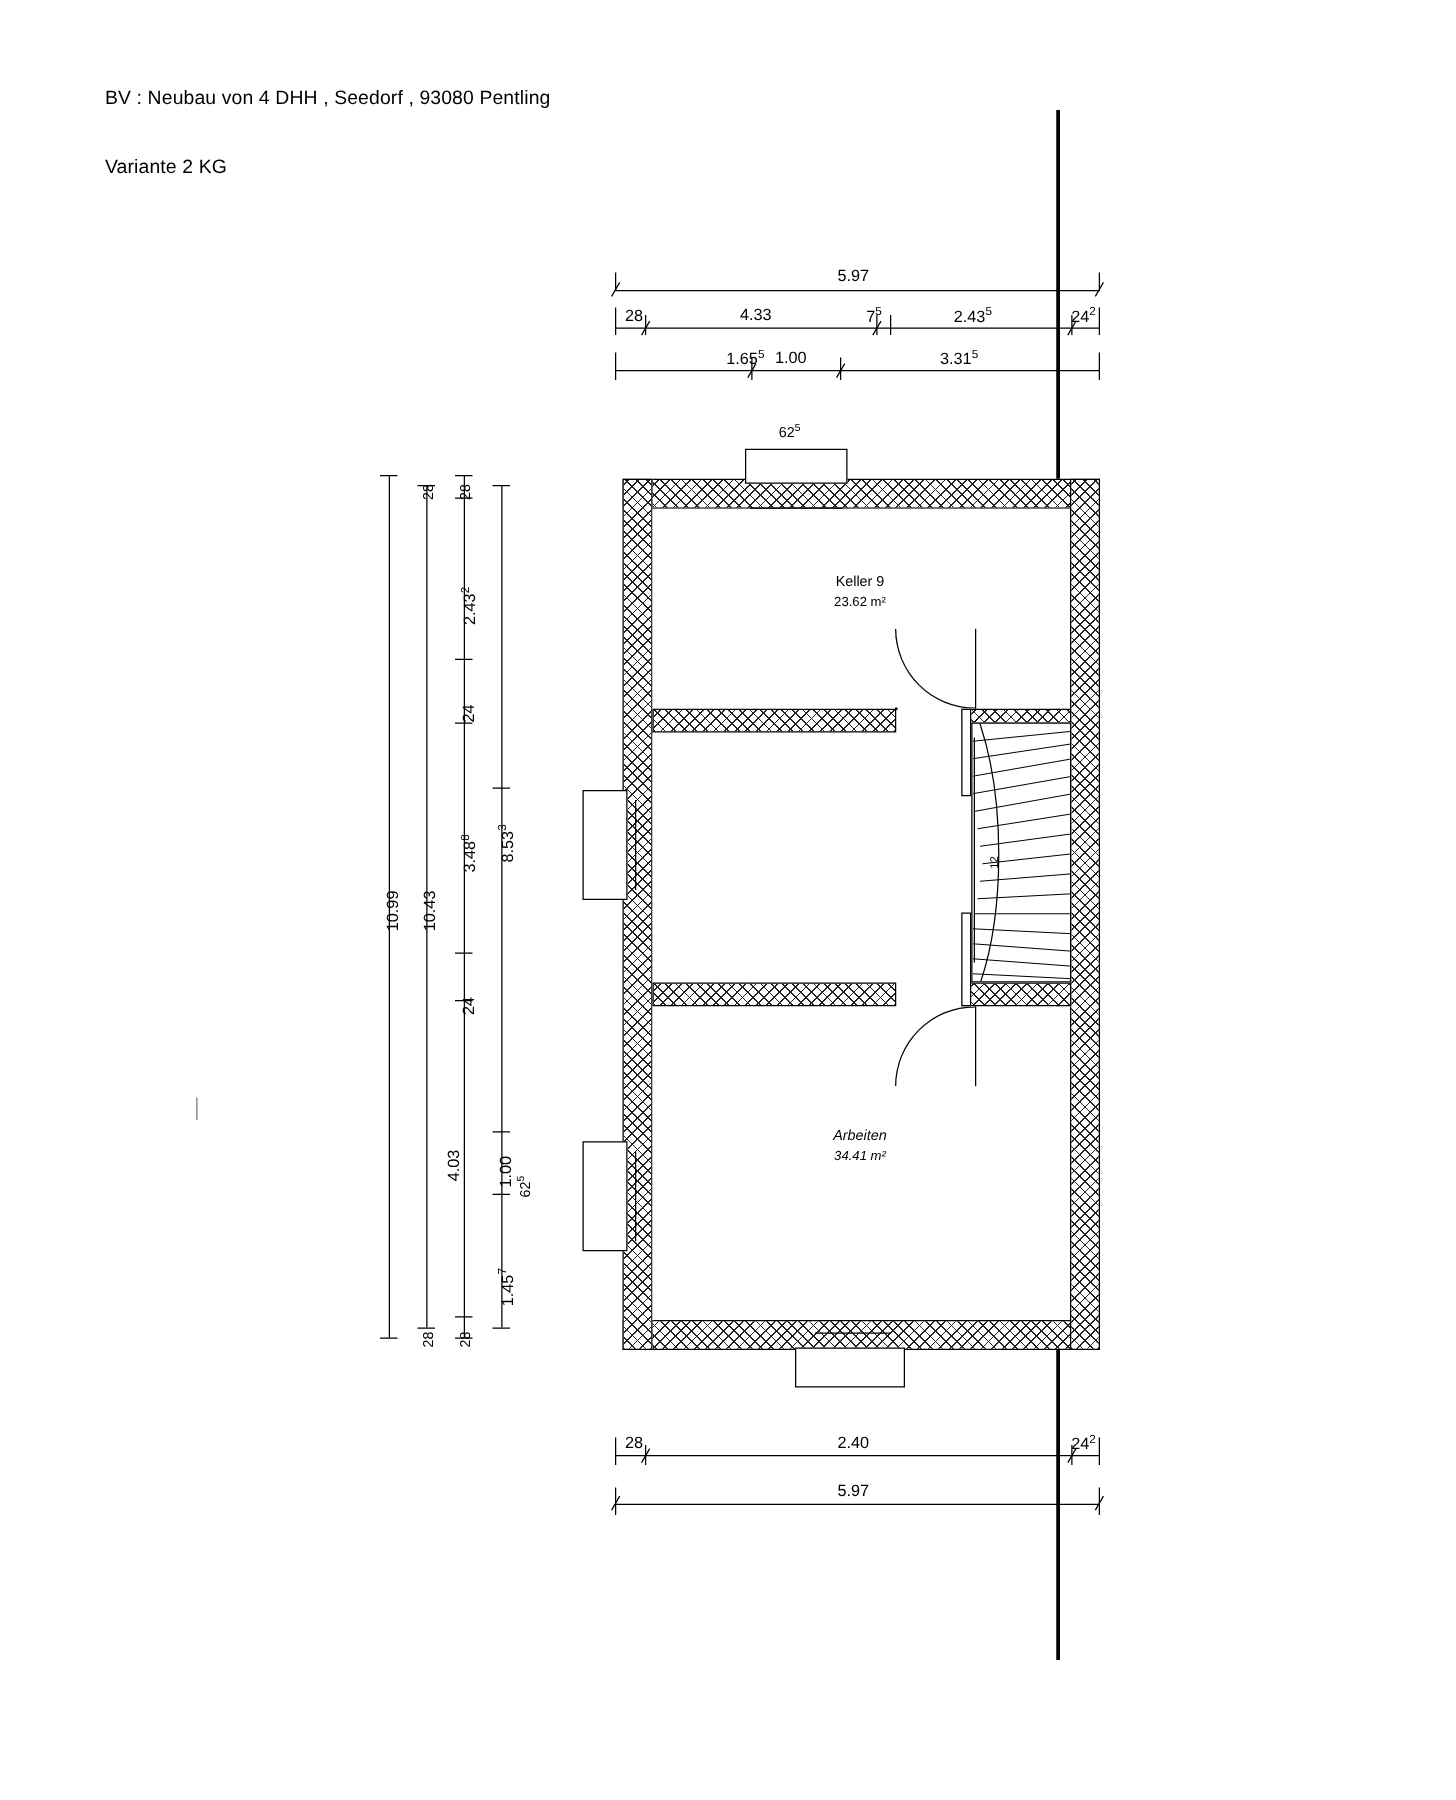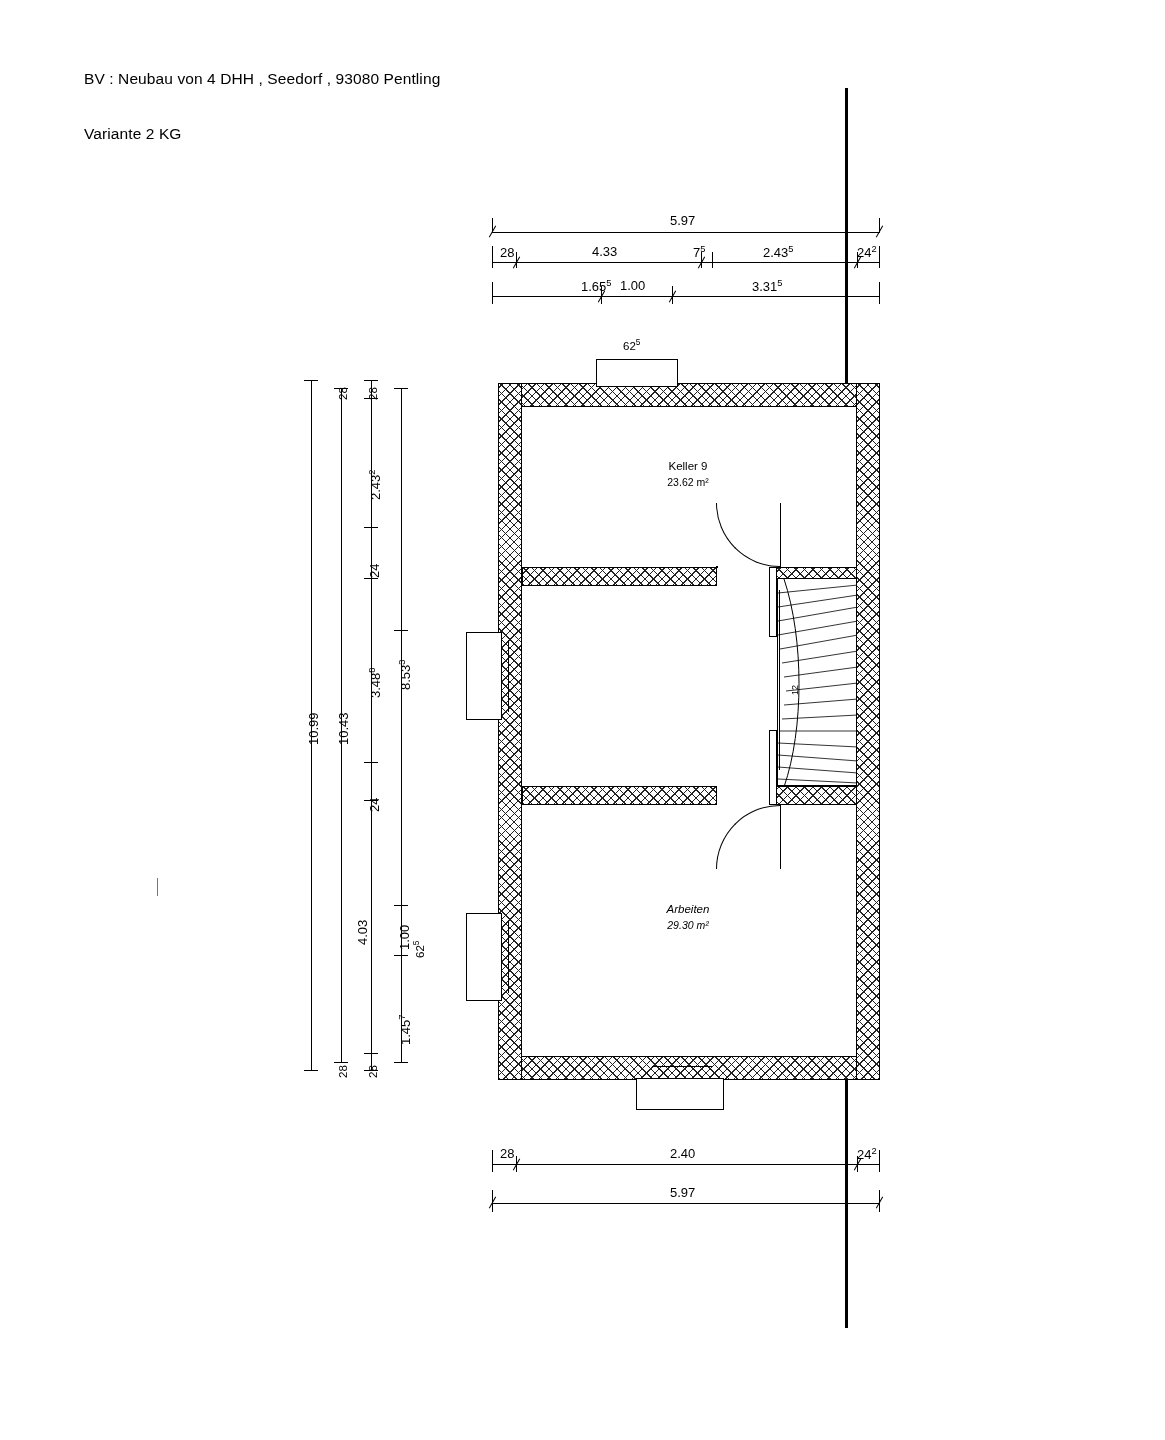--- a/index.html
+++ b/index.html
@@ -284,16 +284,16 @@
   <div class="vline" style="left:508px; top:640px; height:72px;"></div>
   <div class="window-box" style="left:466px; top:913px; width:36px; height:88px;"></div>
   <div class="vline" style="left:508px; top:921px; height:72px;"></div>
 
   <div class="room-label" style="left:608px; top:459px; width:160px;">
     <div>Keller 9</div>
     <div class="area">23.62 m²</div>
   </div>
   <div class="room-label" style="left:608px; top:902px; width:160px;font-style:italic;">
     <div>Arbeiten</div>
-    <div class="area">29.30 m²</div>
+    <div class="area">34.41 m²</div>
   </div>
 
 </div>
 
 </body></html>

